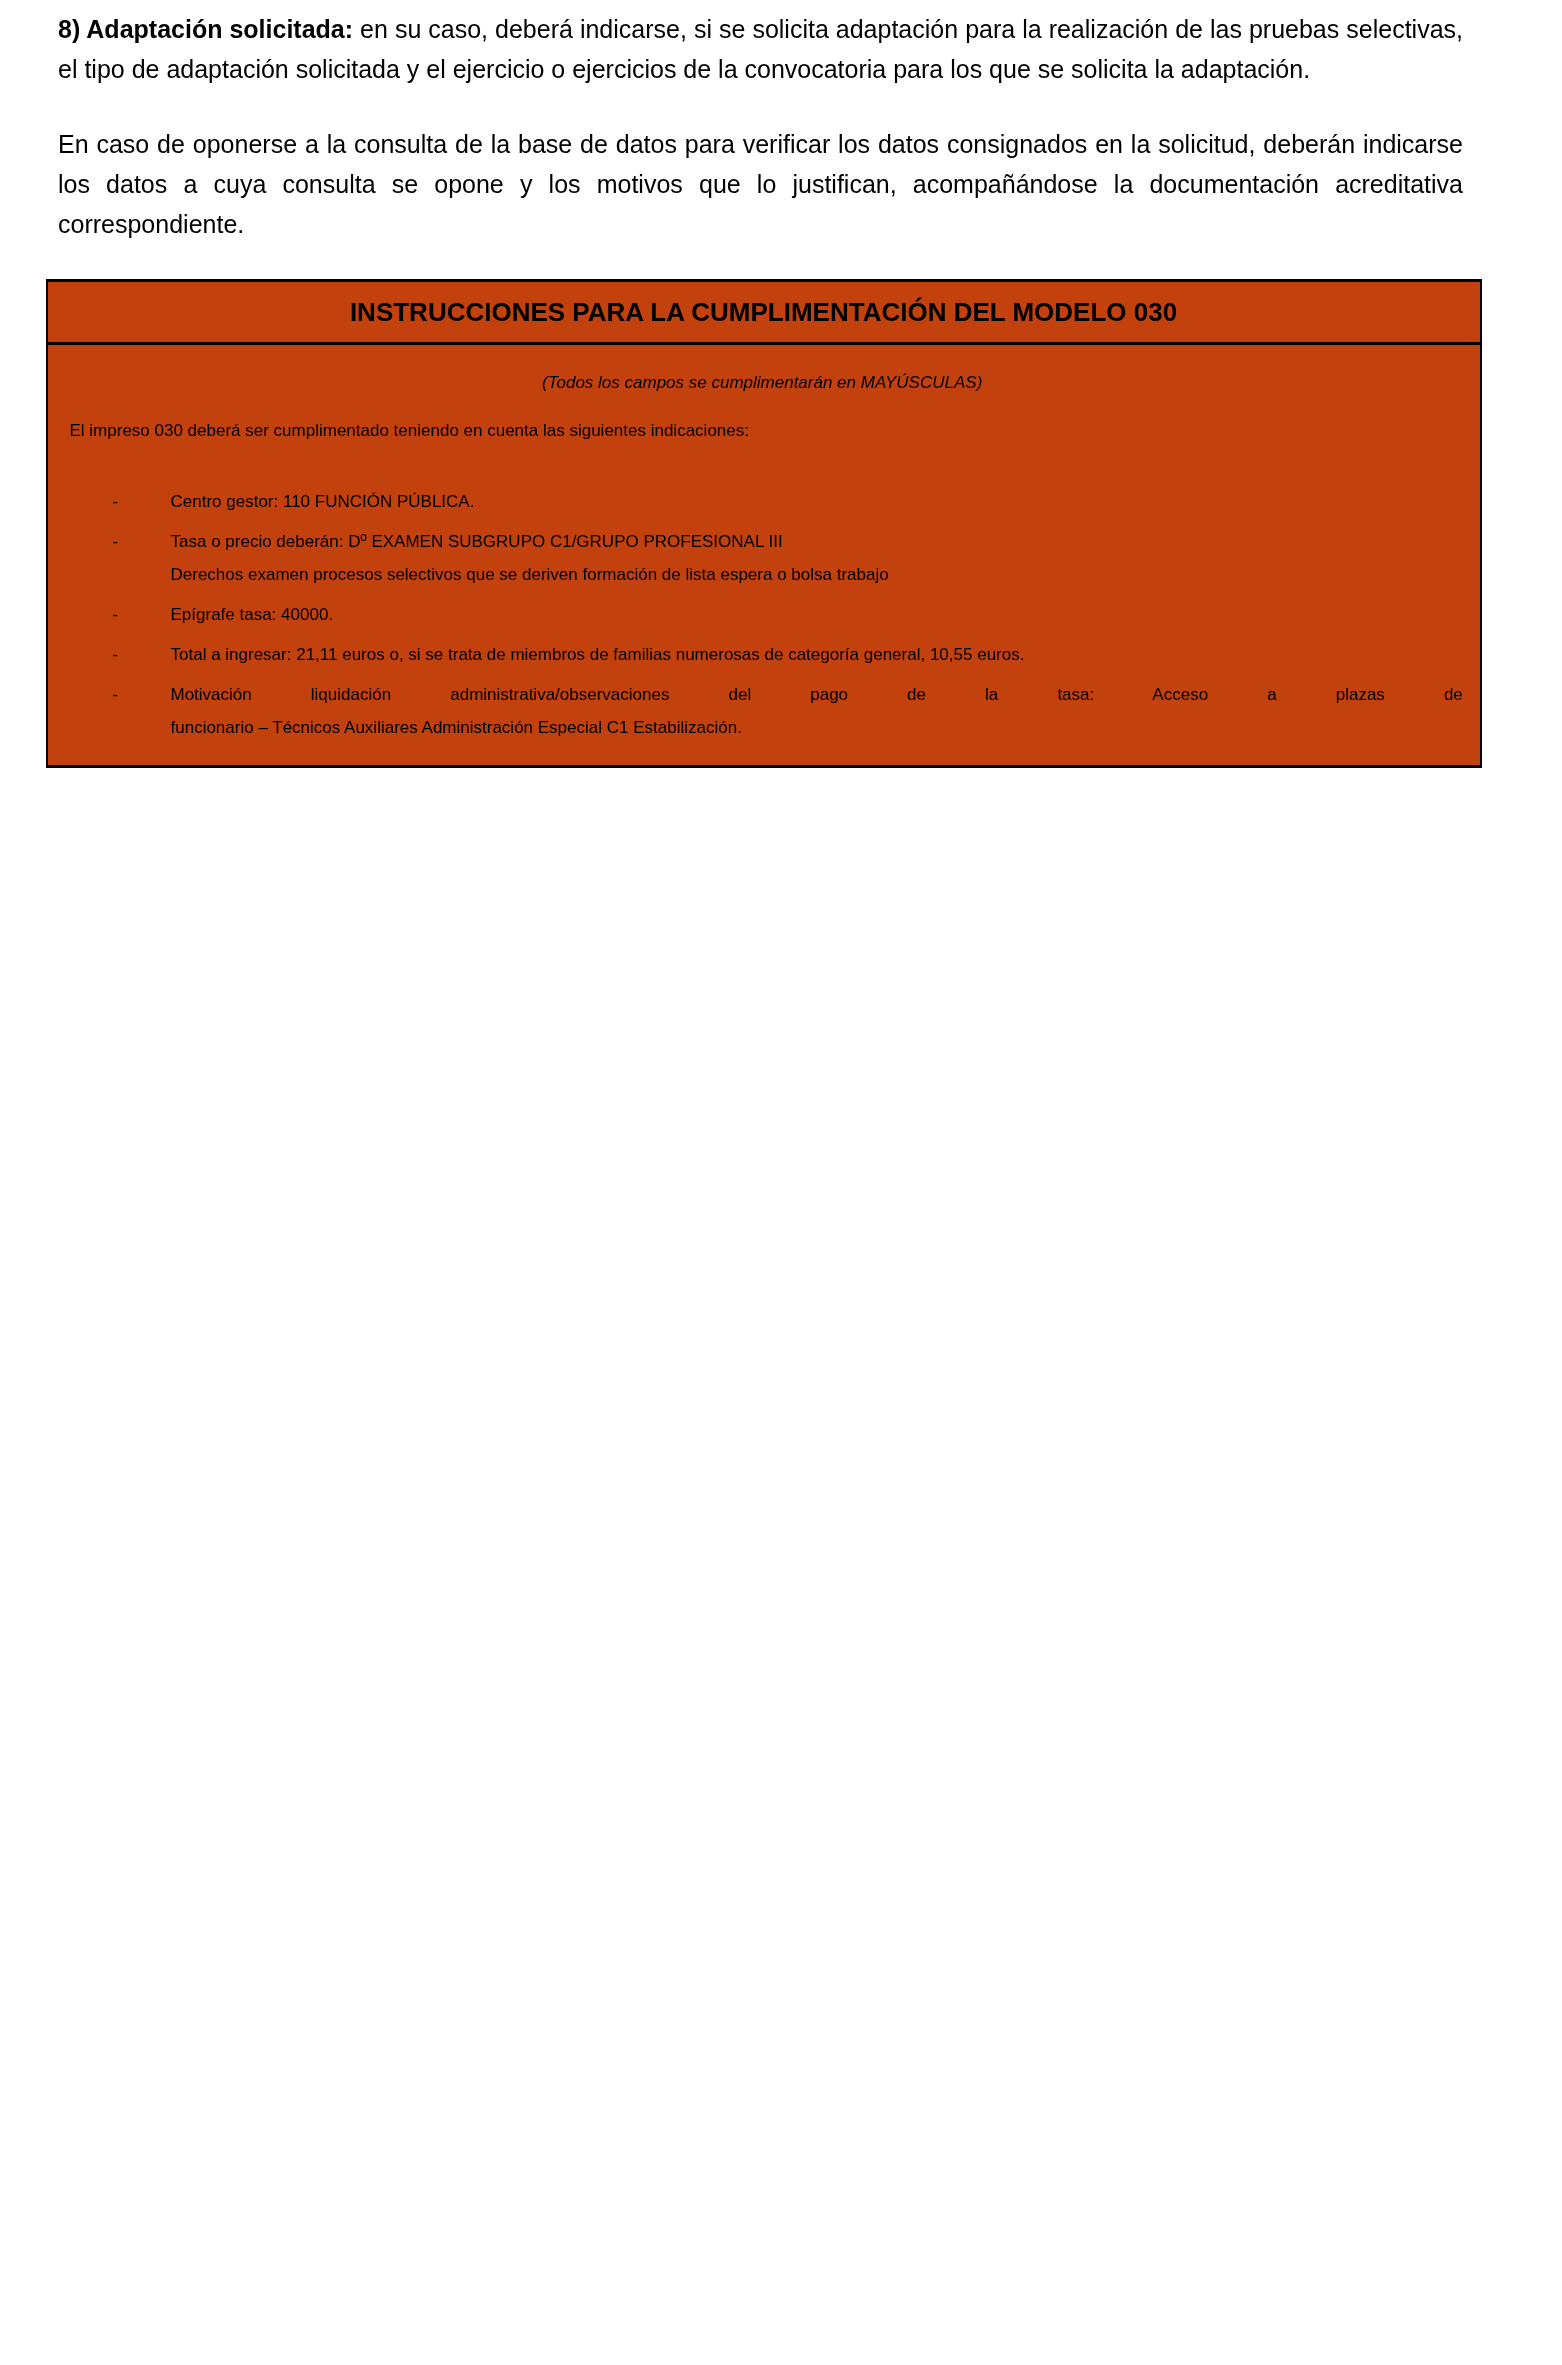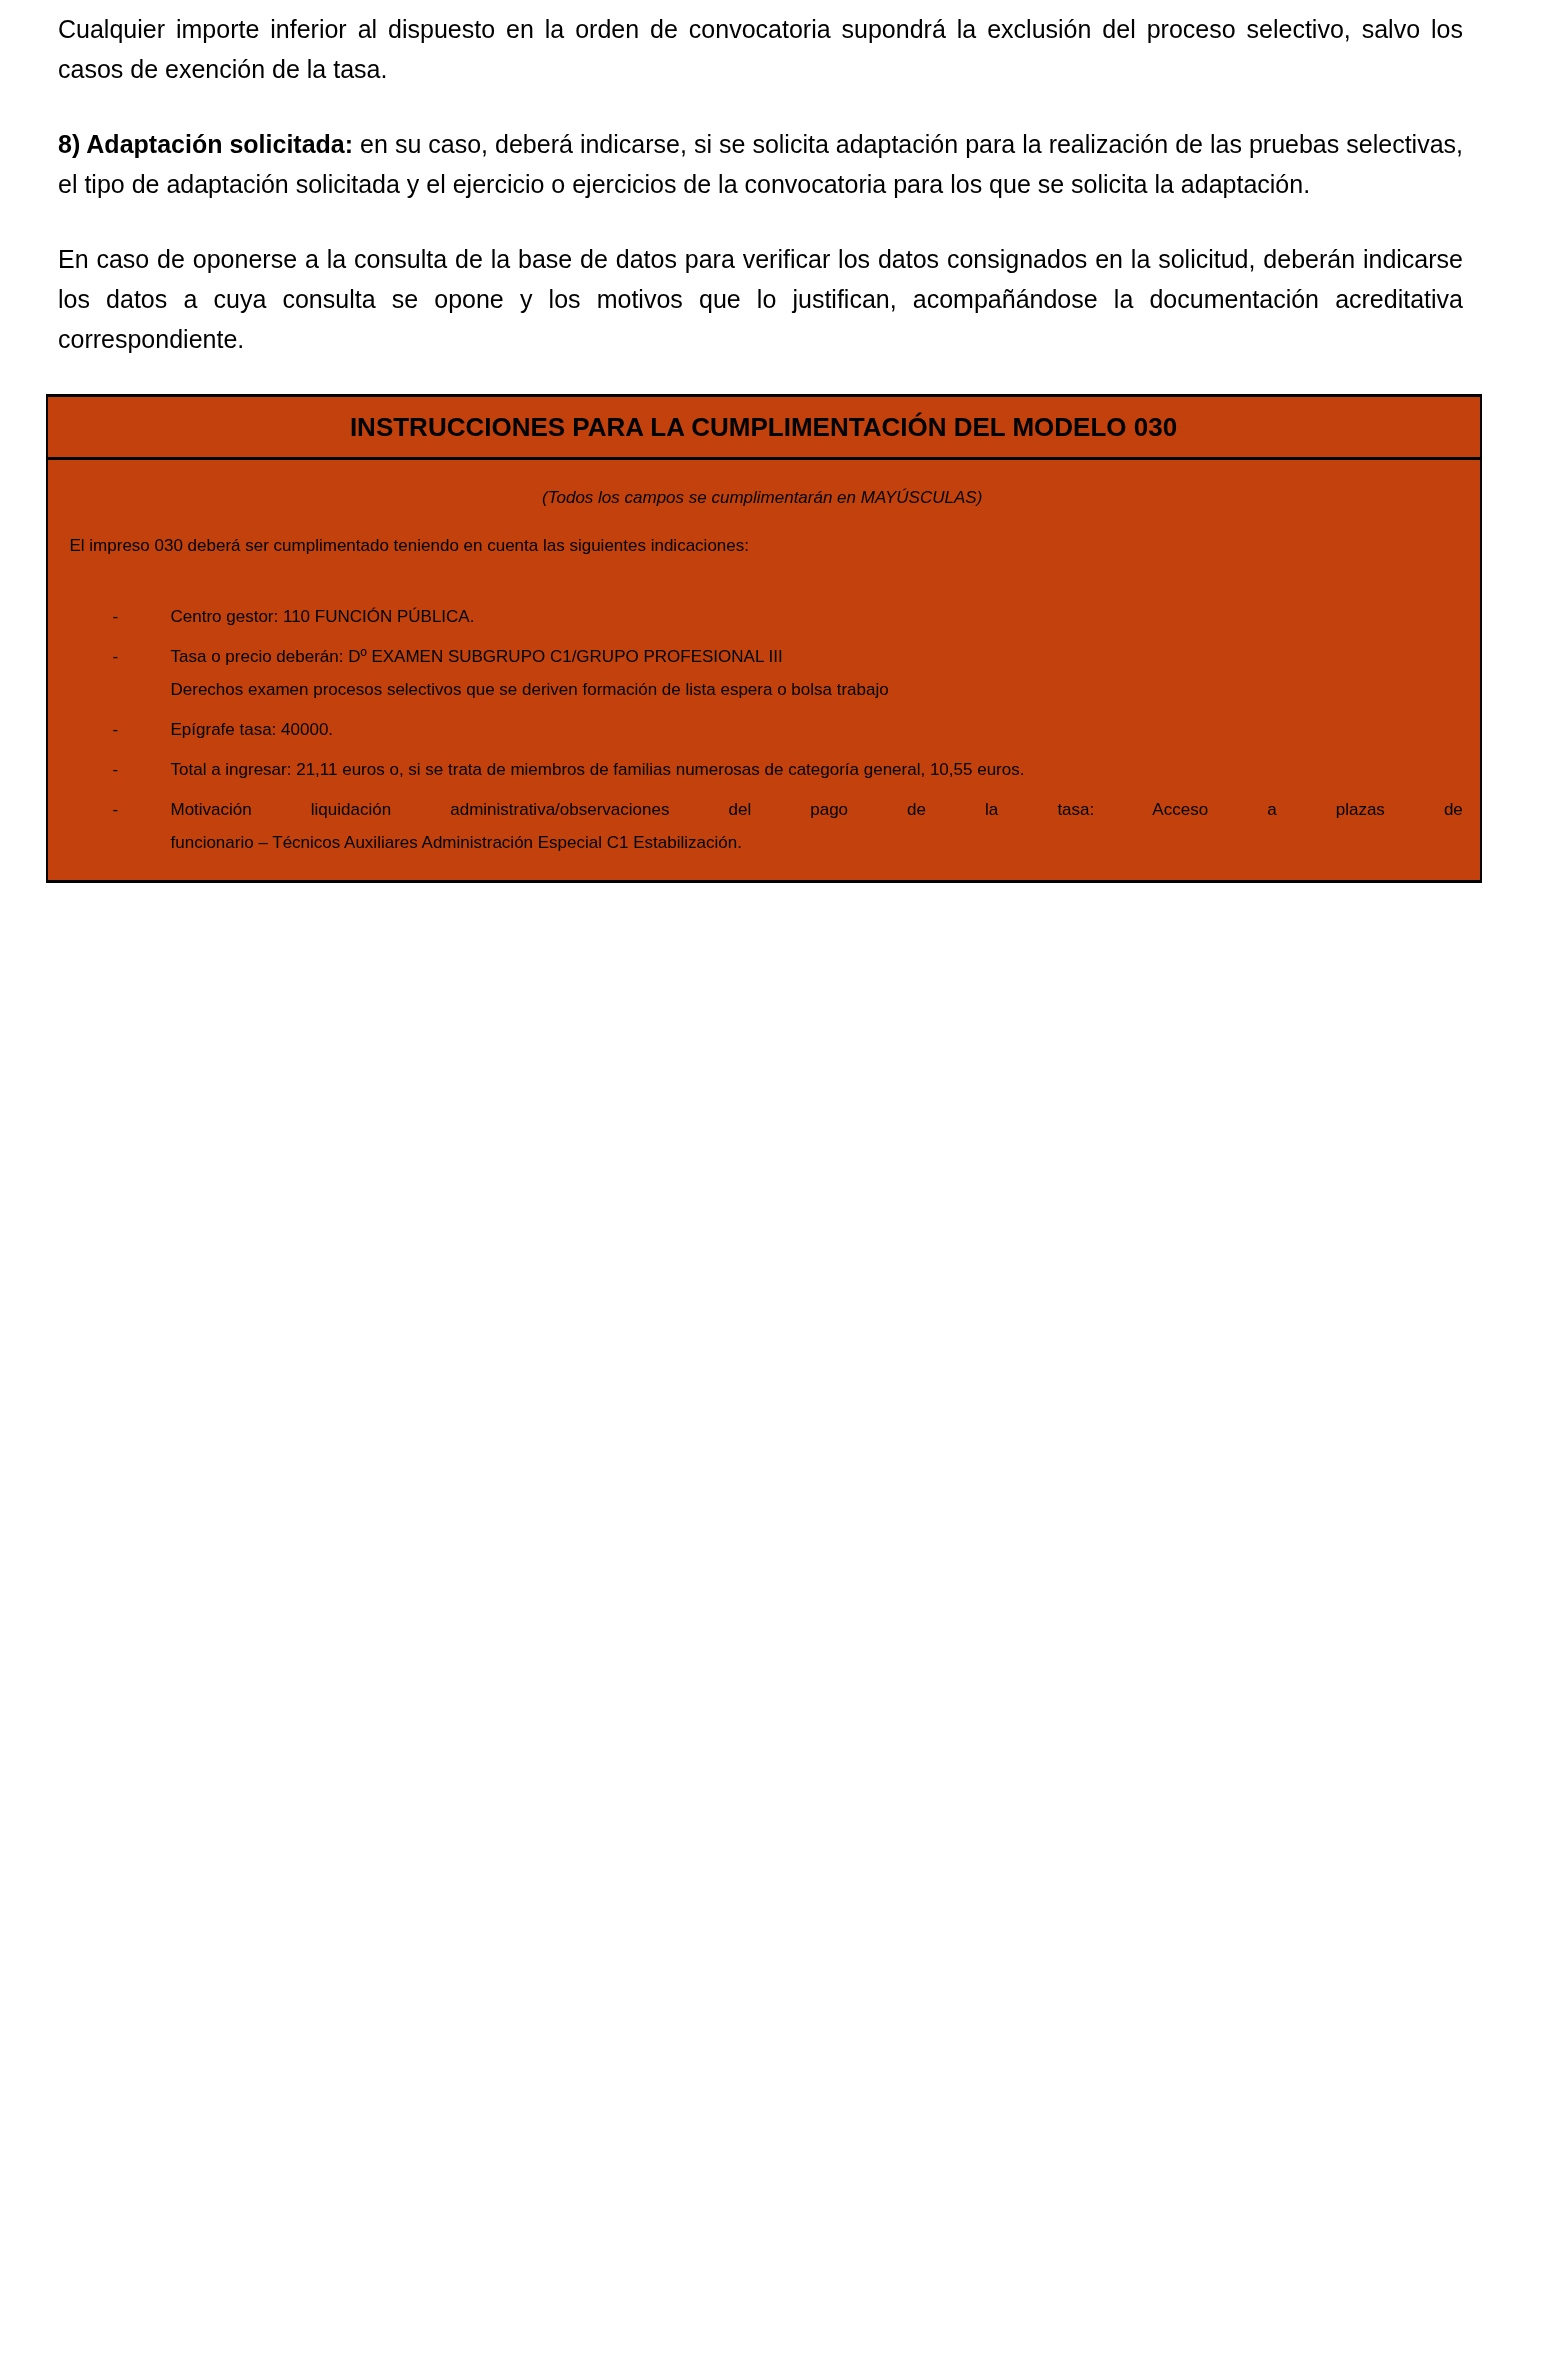--- a/index.html
+++ b/index.html
@@ -96,21 +96,20 @@
     display: block;
     text-align: justify;
     text-align-last: justify;
   }
 </style>
 </head>
 <body>
 
 <div class="content">
 
-  <p class="body-par"><span>Cualquier importe inferior al dispuesto en la orden de convocatoria supondrá la exclusión del proceso selectivo, salvo los casos de exención de la tasa.</span></p>
 
   <p class="body-par"><span class="lead">8) Adaptación solicitada:</span><span> en su caso, deberá indicarse, si se solicita adaptación para la realización de las pruebas selectivas, el tipo de adaptación solicitada y el ejercicio o ejercicios de la convocatoria para los que se solicita la adaptación.</span></p>
 
 
   <p class="body-par"><span>En caso de oponerse a la consulta de la base de datos para verificar los datos consignados en la solicitud, deberán indicarse los datos a cuya consulta se opone y los motivos que lo justifican, acompañándose la documentación acreditativa correspondiente.</span></p>
 
 
   <div class="ibox">
     <div class="ibox-header">INSTRUCCIONES PARA LA CUMPLIMENTACIÓN DEL MODELO 030</div>
     <div class="ibox-body">

